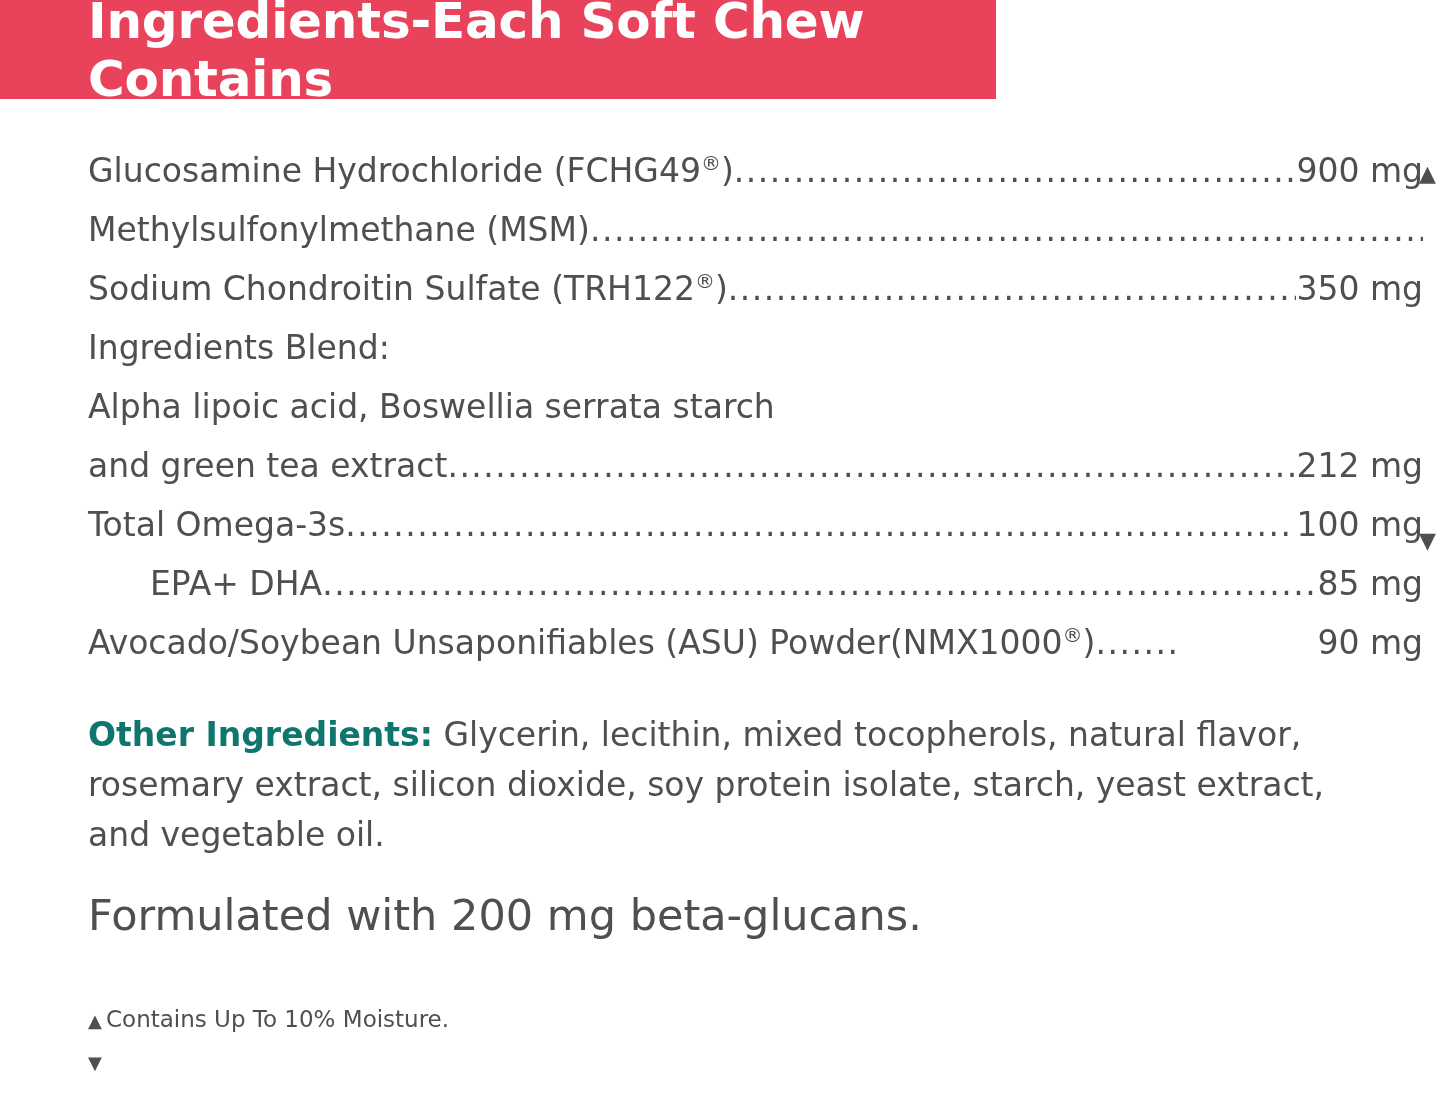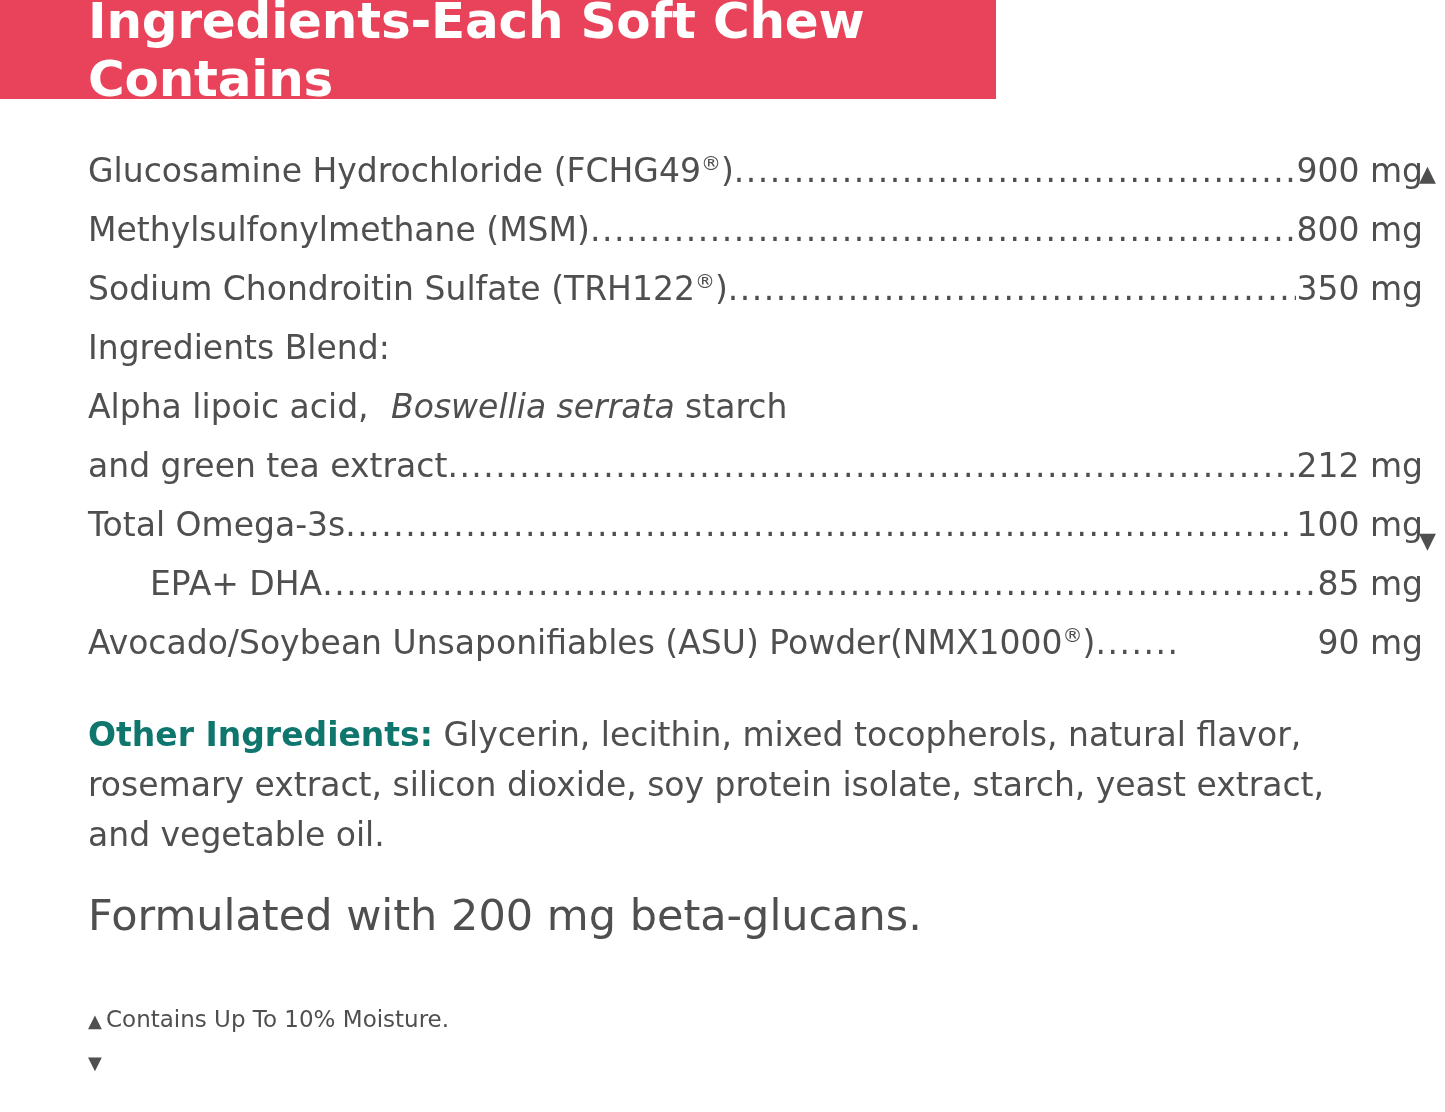--- a/index.html
+++ b/index.html
@@ -74,22 +74,20 @@
   }
   .indent {
     padding-left: 62px;
   }
   .sup {
     font-size: 20px;
     vertical-align: super;
     line-height: 0;
   }
   .ital {
-    font-style: italic;
-    margin-left: 12px;
   }
   .marker {
     position: absolute;
     font-size: 22px;
     color: #4f4f4f;
     line-height: 1;
   }
   .marker-up-1 {
     left: 1419px;
     top: 163px;
@@ -147,21 +145,20 @@
 
       <div class="row">
         <span class="label"><span>Glucosamine Hydrochloride (FCHG49</span><span class="sup">®</span><span>)</span></span>
         <span class="dots">......................................................................</span>
         <span class="amount">900 mg</span>
       </div>
 
       <div class="row">
         <span class="label"><span>Methylsulfonylmethane (MSM)</span></span>
         <span class="dots">..............................................................................</span>
-        <span class="amount">800 mg</span>
       </div>
 
       <div class="row">
         <span class="label"><span>Sodium Chondroitin Sulfate (TRH122</span><span class="sup">®</span><span>)</span></span>
         <span class="dots">.....................................................................</span>
         <span class="amount">350 mg</span>
       </div>
 
       <div class="row plain">
         <span class="label">Ingredients Blend:</span>

